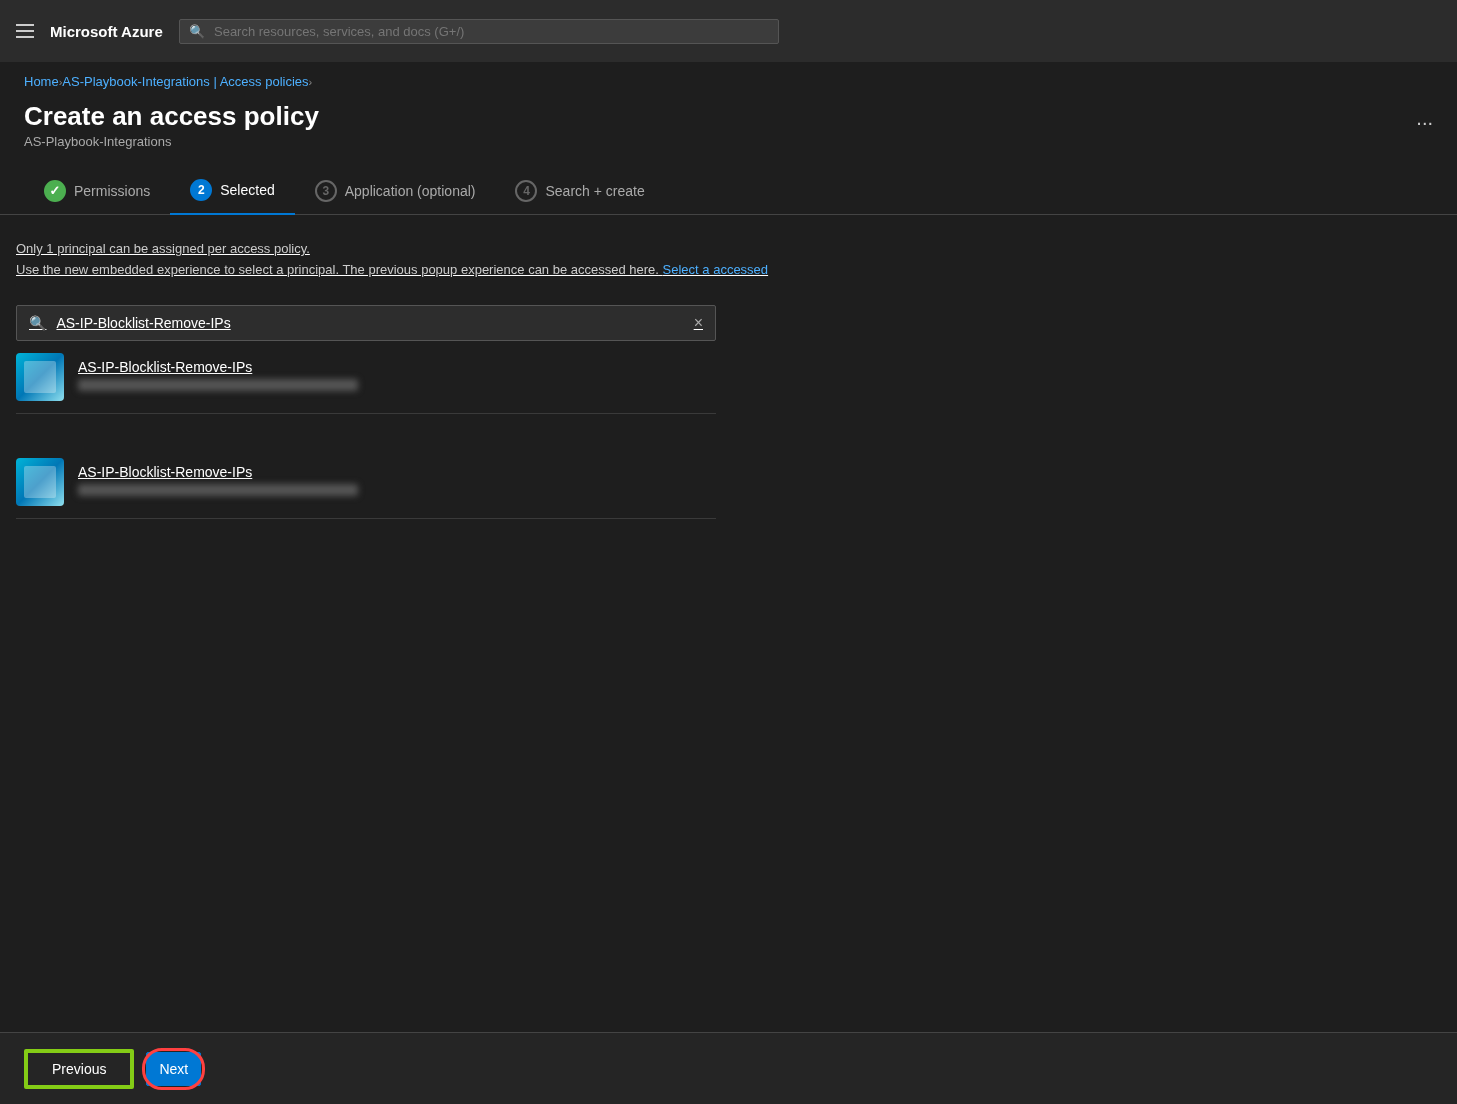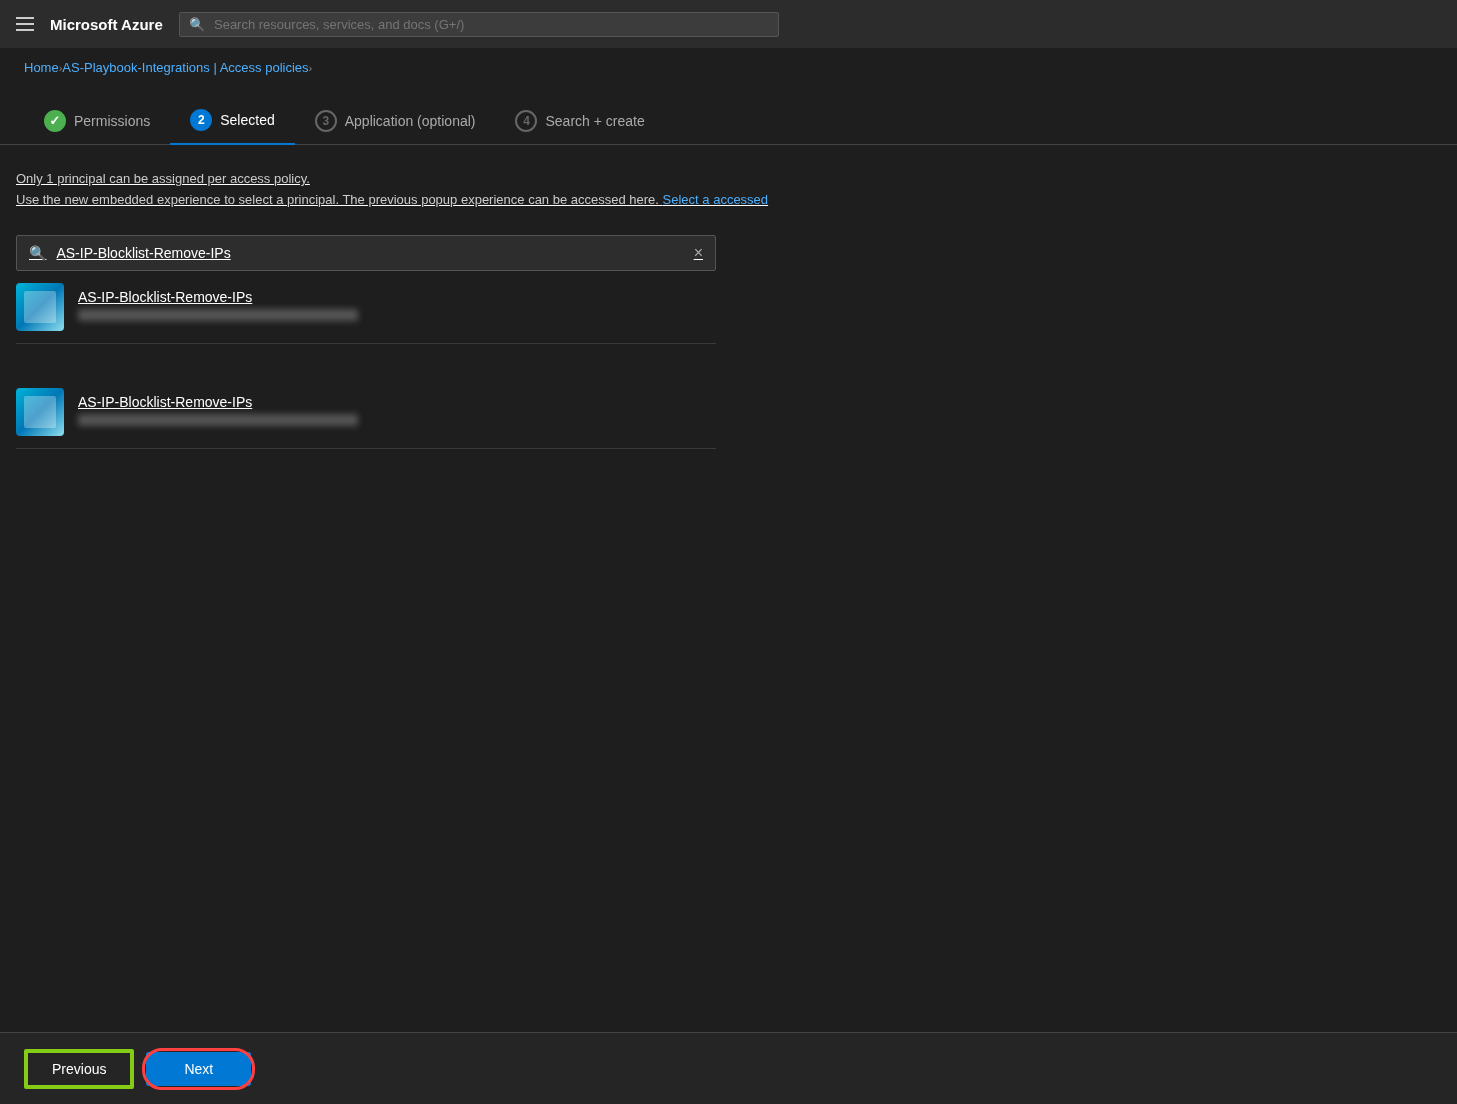--- a/index.html
+++ b/index.html
@@ -11,21 +11,21 @@
       height: 1104px;
       width: 1457px;
       overflow: hidden;
       display: flex;
       flex-direction: column;
     }
 
     
     .top-nav {
       background: #2c2c2c;
-      height: 48px;
+      height: 62px;
       display: flex;
       align-items: center;
       padding: 0 16px;
       gap: 16px;
       flex-shrink: 0;
     }
     .hamburger-icon {
       display: flex;
       flex-direction: column;
       gap: 4px;
@@ -311,21 +311,21 @@
       color: #ffffff;
       padding: 8px 24px;
       font-size: 14px;
       cursor: pointer;
       border-radius: 2px;
     }
     .btn-next {
       background: #0078d4;
       border: 1px solid #0078d4;
       color: #ffffff;
-      padding: 8px 37px;
+      padding: 8px 12px;
       font-size: 14px;
       cursor: pointer;
       border-radius: 2px;
       position: relative;
     }
     .btn-next::after {
       content: '';
       position: absolute;
       top: -5px;
       left: -5px;
@@ -355,20 +355,27 @@
 
 <div class="main-content">
 
   <div class="breadcrumb">
     <a href="#">Home</a>
     <span class="breadcrumb-sep">›</span>
     <a href="#">AS-Playbook-Integrations | Access policies</a>
     <span class="breadcrumb-sep">›</span>
   </div>
 
+  <div class="page-header">
+    <div class="page-title-block">
+      <div class="page-title">Create an access policy</div>
+      <div class="page-subtitle">AS-Playbook-Integrations</div>
+    </div>
+    <div class="more-icon">...</div>
+  </div>
 
   <div class="wizard-tabs">
     <div class="wizard-tab completed">
       <div class="tab-circle completed">
         <span class="checkmark">✓</span>
       </div>
       <span>Permissions</span>
     </div>
     <div class="wizard-tab active">
       <div class="tab-circle active">

